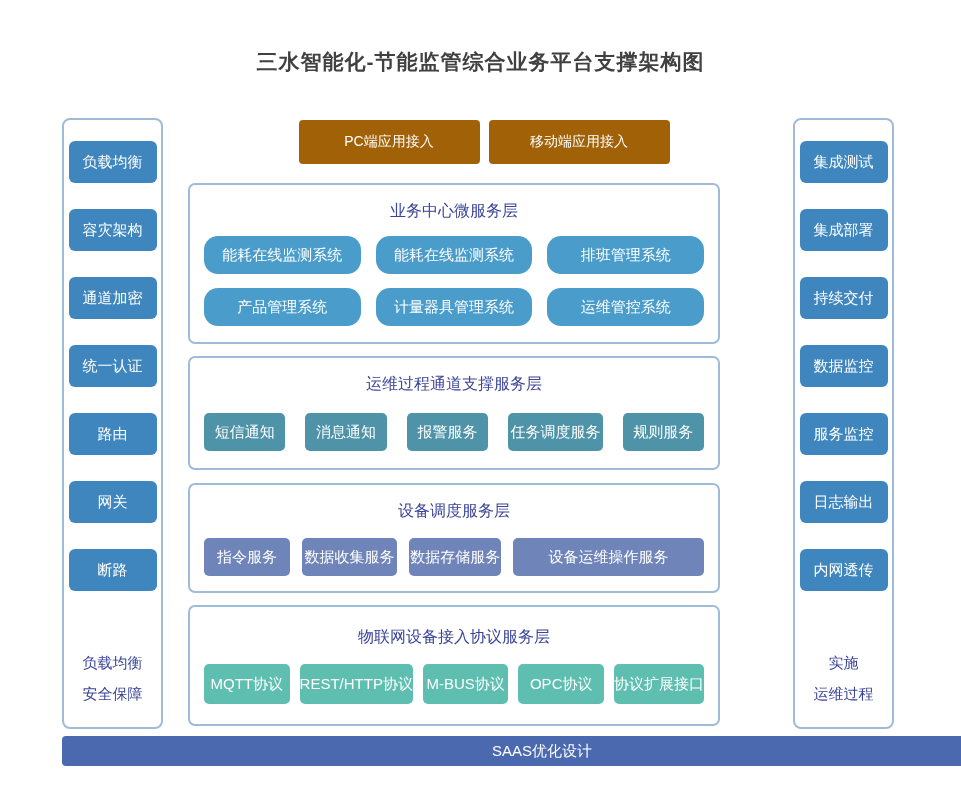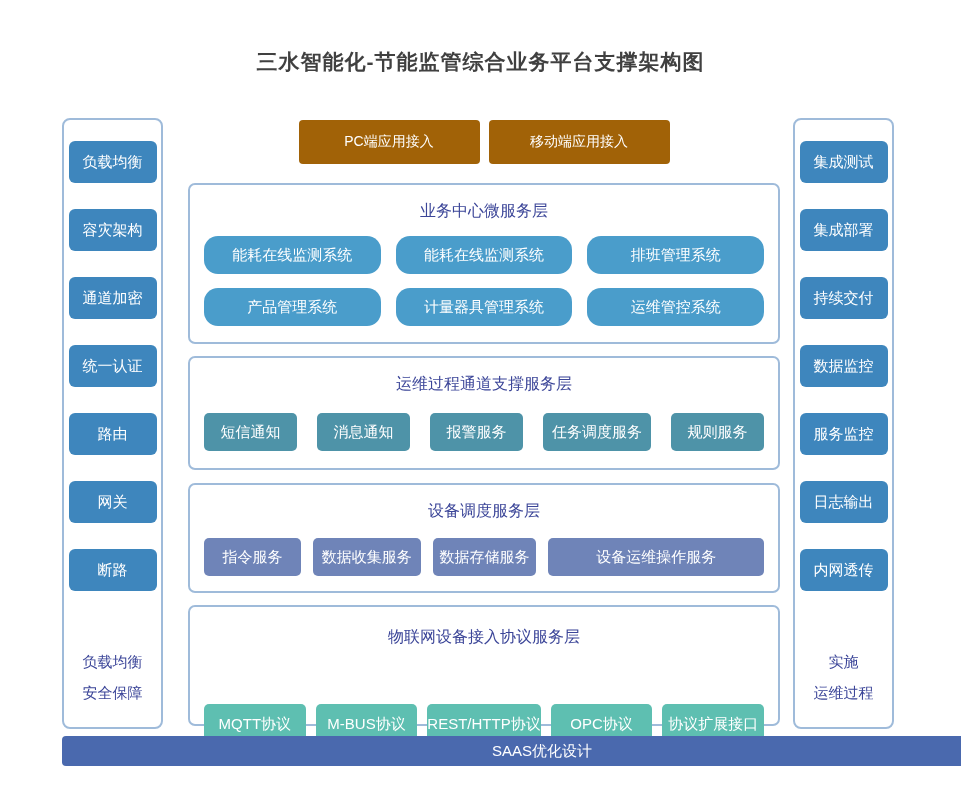--- a/index.html
+++ b/index.html
@@ -10,21 +10,21 @@
   }
   .page-title{
     position:absolute;top:48px;left:0;width:100%;text-align:center;
     font-size:21px;font-weight:bold;color:#404040;letter-spacing:1px;
   }
   
   .side-panel{
     position:absolute;top:118px;width:101px;height:611px;
     border:2px solid #9FBBDA;border-radius:8px;box-sizing:border-box;
     display:flex;flex-direction:column;align-items:center;
-    padding-top:21px;gap:26px;background:#fff;font-family:Liberation Serif, serif;
+    padding-top:21px;gap:26px;background:#fff;
   }
   .side-panel.left{left:62px;}
   .side-panel.right{left:793px;}
   .side-box{
     width:88px;height:42px;flex:0 0 42px;background:#3E86BD;border-radius:6px;
     color:#ffffff;font-size:15px;display:flex;align-items:center;justify-content:center;
   }
   .panel-footer{
     margin-top:30px;text-align:center;color:#3B4598;font-size:15px;line-height:31px;
   }
@@ -32,37 +32,37 @@
   .top-row{
     position:absolute;left:188px;top:120px;width:592px;
     display:flex;justify-content:center;gap:9px;
   }
   .top-btn{
     width:181px;height:44px;background:#a16207;border-radius:4px;
     color:#ffffff;font-size:14px;display:flex;align-items:center;justify-content:center;
   }
   
   .section{
-    position:absolute;left:188px;width:592px;
+    position:absolute;left:188px;width:532px;
     border:2px solid #9FBBDA;border-radius:7px;box-sizing:border-box;background:#fff;
   }
   .section-title{
     text-align:center;color:#3B4598;font-size:16px;margin-top:16px;
   }
   .row{
     display:flex;padding:0 14px;margin-top:14px;
   }
   .bx{
     height:38px;border-radius:5px;color:#ffffff;font-size:15px;
     display:flex;align-items:center;justify-content:center;white-space:nowrap;
   }
   .c-business{background:#4A9DCB;}
   .c-channel{background:#4E93A8;}
   .c-device{background:#6F84B8;}
-  .c-protocol{background:#5EBFB1;margin-top:40px;}
+  .c-protocol{background:#5EBFB1;}
   #section-business{top:183px;height:161px;}
   #section-business .row{gap:15px;}
   #section-business .bx{flex:1;border-radius:14px;}
   #section-channel{top:356px;height:114px;}
   #section-channel .row{gap:20px;margin-top:18px;}
   #section-channel .bx{flex:1;}
   #section-channel .bx.wide{flex:1.16;}
   #section-device{top:483px;height:110px;}
   #section-device .row{gap:12px;margin-top:16px;}
   #section-device .f1{flex:98;}
@@ -150,20 +150,20 @@
     <div class="bx c-device f2">数据收集服务</div>
     <div class="bx c-device f3">数据存储服务</div>
     <div class="bx c-device f4">设备运维操作服务</div>
   </div>
 </div>
 
 <div class="section" id="section-protocol">
   <div class="section-title">物联网设备接入协议服务层</div>
   <div class="row">
     <div class="bx c-protocol">MQTT协议</div>
+    <div class="bx c-protocol">REST/HTTP协议</div>
     <div class="bx c-protocol">M-BUS协议</div>
-    <div class="bx c-protocol">REST/HTTP协议</div>
     <div class="bx c-protocol">OPC协议</div>
     <div class="bx c-protocol">协议扩展接口</div>
   </div>
 </div>
 
 <div class="bottom-bar">SAAS优化设计</div>
 
 </body></html>

